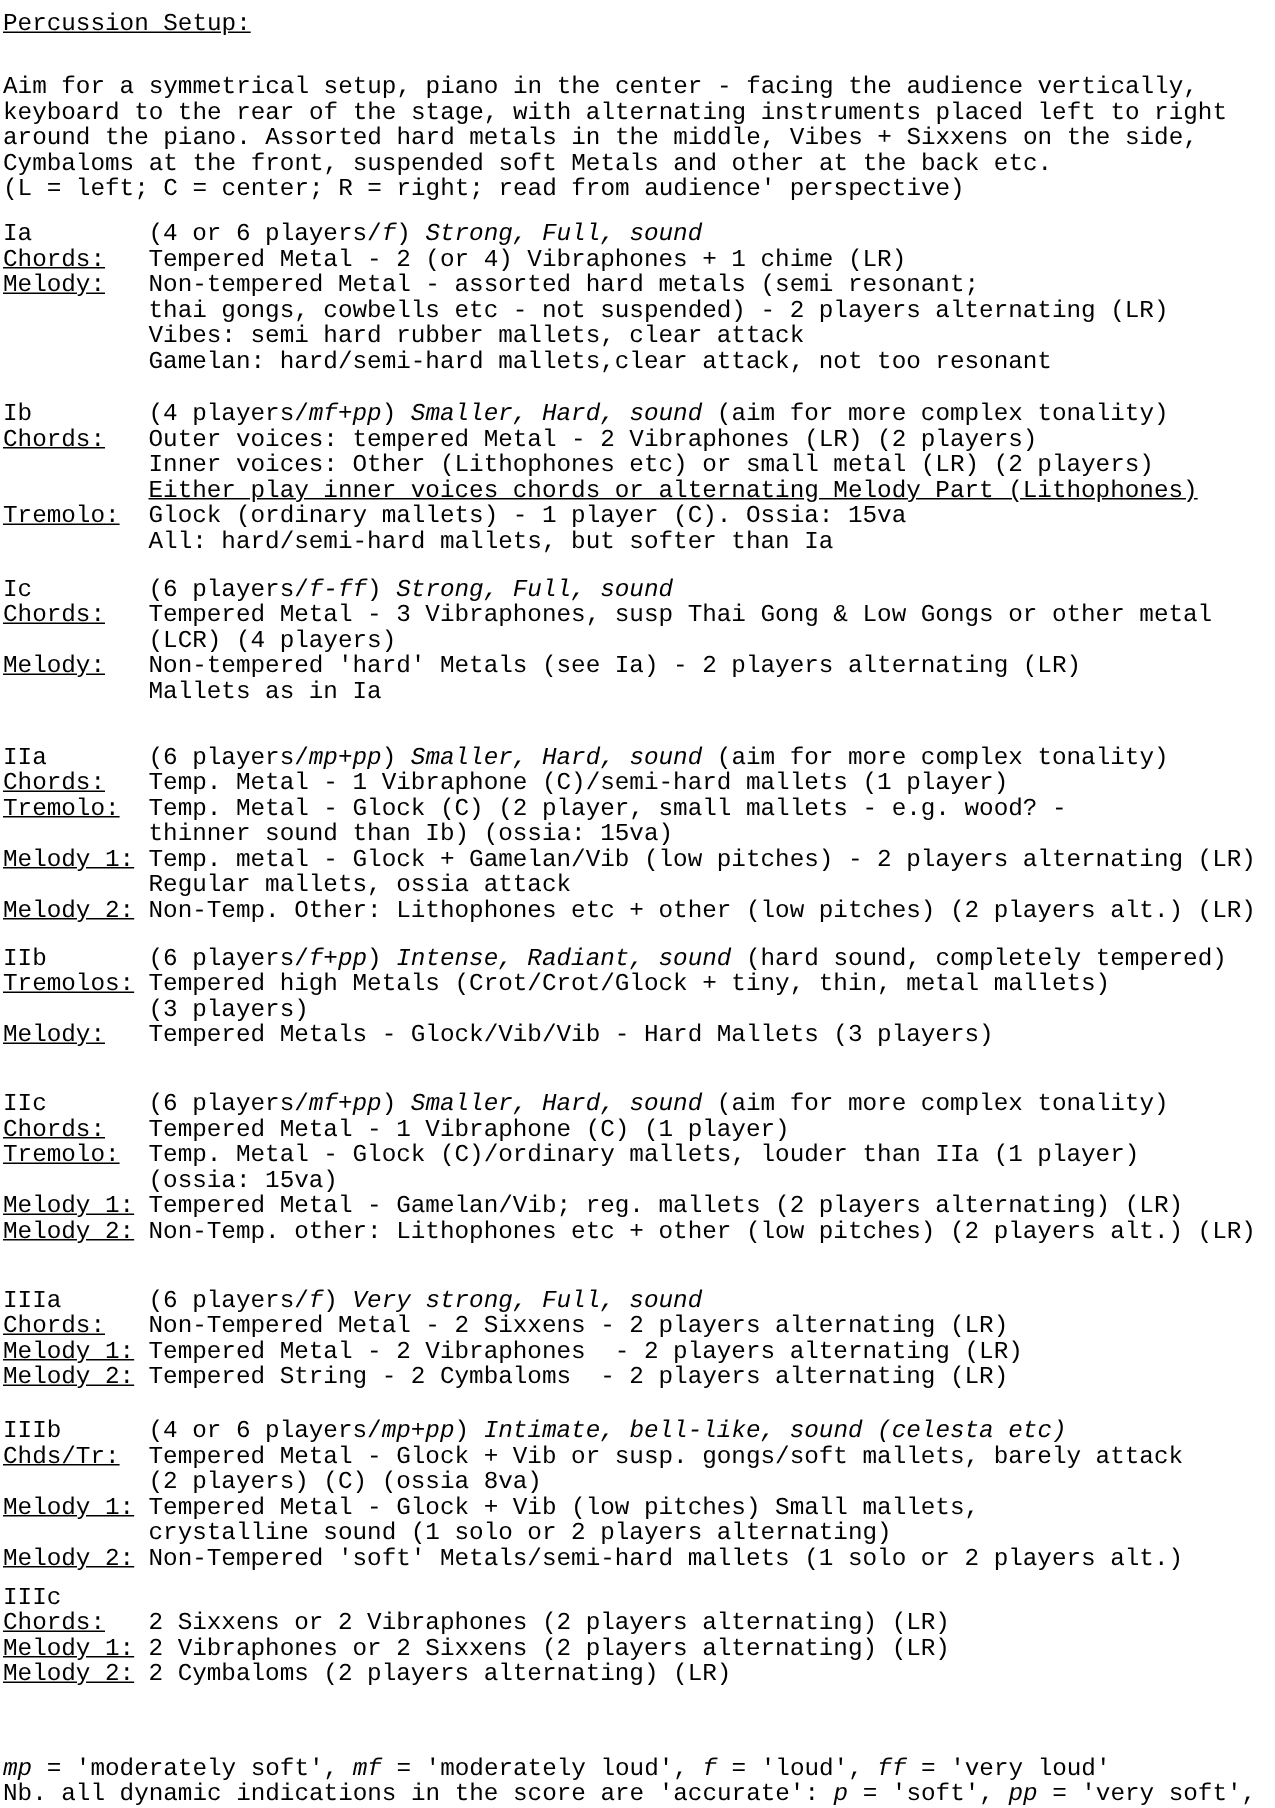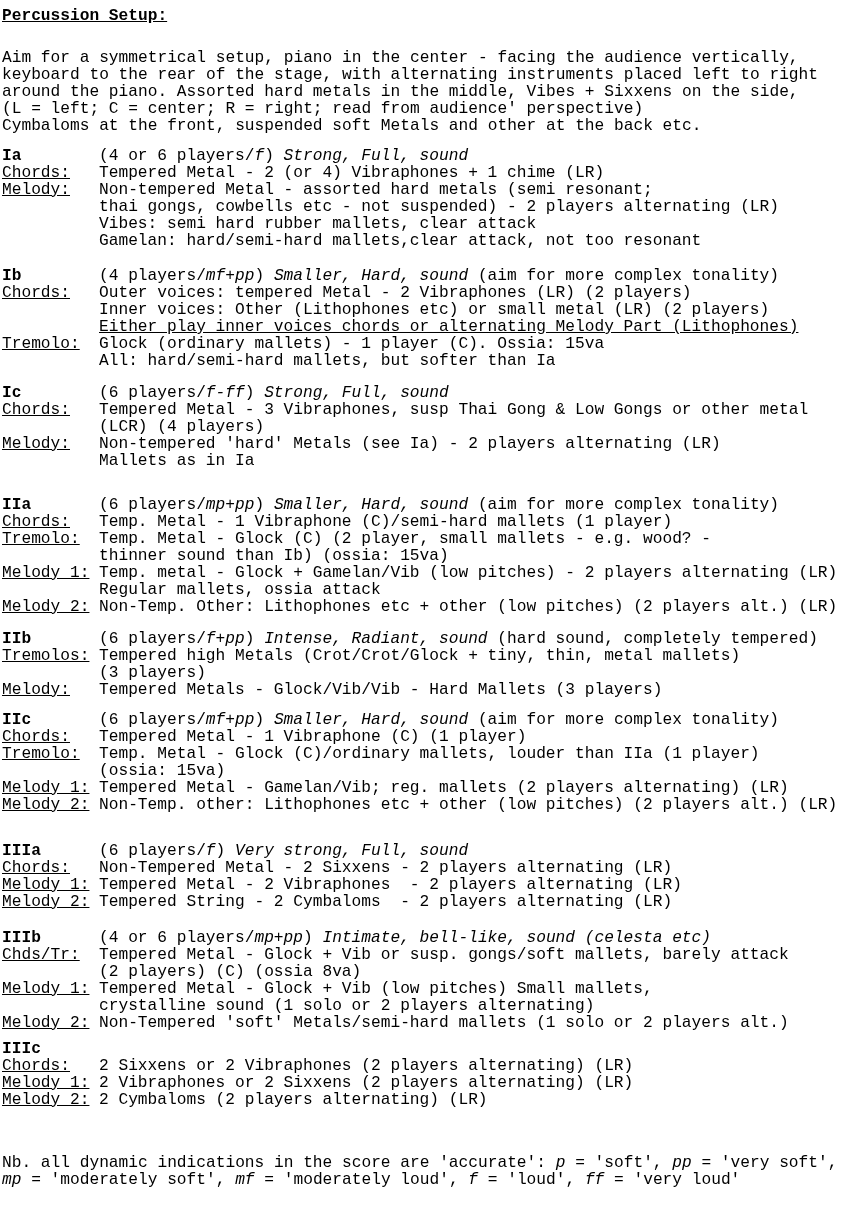--- a/index.html
+++ b/index.html
@@ -9,48 +9,48 @@
     padding: 8px 0 0 2px;
     color: #000000;
     font-family: "Liberation Mono", "DejaVu Sans Mono", monospace;
     font-size: 16.2px;
     line-height: 17px;
     overflow: hidden;
   }
   .line { display: flex; white-space: pre; }
   .lbl { width: 97px; flex: 0 0 97px; white-space: pre; }
   .txt { white-space: pre; }
-  .b { font-weight: bold; }
+  .b { font-weight: normal; }
   .i { font-style: italic; }
   .u { text-decoration: underline; }
   .title { margin: 0 0 25px 0; }
   .para { margin: 0 0 13px 0; }
   .note { margin: 0; }
   .section { margin: 0; }
   .section[data-section="Ia"]   { margin-bottom: 18px; }
   .section[data-section="Ib"]   { margin-bottom: 15px; }
   .section[data-section="Ic"]   { margin-bottom: 27px; }
   .section[data-section="IIa"]  { margin-bottom: 15px; }
-  .section[data-section="IIb"]  { margin-bottom: 13px; }
+  .section[data-section="IIb"]  { margin-bottom: 29px; }
   .section[data-section="IIc"]  { margin-bottom: 29px; }
   .section[data-section="IIIa"] { margin-bottom: 19px; }
   .section[data-section="IIIb"] { margin-bottom: 9px; }
   .section[data-section="IIIc"] { margin-bottom: 46px; }
 </style>
 </head>
 <body>
 
 <div class="title"><span class="b u">Percussion Setup:</span></div>
 
 <div class="para" id="intro">
     <div class="line"><span class="txt">Aim for a symmetrical setup, piano in the center - facing the audience vertically,</span></div>
     <div class="line"><span class="txt">keyboard to the rear of the stage, with alternating instruments placed left to right</span></div>
     <div class="line"><span class="txt">around the piano. Assorted hard metals in the middle, Vibes + Sixxens on the side,</span></div>
+    <div class="line"><span class="txt">Cymbaloms at the front, suspended soft Metals and other at the back etc.</span></div>
     <div class="line"><span class="txt">(L = left; C = center; R = right; read from audience' perspective)</span></div>
-    <div class="line"><span class="txt">Cymbaloms at the front, suspended soft Metals and other at the back etc.</span></div>
   </div>
 
 <div id="sections">
     <div class="section" data-section="Ia">
       <div class="line"><span class="lbl"><span class="b">Ia</span></span><span class="txt"><span>(4 or 6 players/</span><span class="i">f</span><span>) </span><span class="i">Strong, Full, sound</span></span></div>
       <div class="line"><span class="lbl"><span class="u">Chords:</span></span><span class="txt"><span>Tempered Metal - 2 (or 4) Vibraphones + 1 chime (LR)</span></span></div>
       <div class="line"><span class="lbl"><span class="u">Melody:</span></span><span class="txt"><span>Non-tempered Metal - assorted hard metals (semi resonant;</span></span></div>
       <div class="line"><span class="lbl"></span><span class="txt"><span>thai gongs, cowbells etc - not suspended) - 2 players alternating (LR)</span></span></div>
       <div class="line"><span class="lbl"></span><span class="txt"><span>Vibes: semi hard rubber mallets, clear attack</span></span></div>
       <div class="line"><span class="lbl"></span><span class="txt"><span>Gamelan: hard/semi-hard mallets,clear attack, not too resonant</span></span></div>
@@ -110,15 +110,15 @@
     </div>
     <div class="section" data-section="IIIc">
       <div class="line"><span class="lbl"><span class="b">IIIc</span></span></div>
       <div class="line"><span class="lbl"><span class="u">Chords:</span></span><span class="txt"><span>2 Sixxens or 2 Vibraphones (2 players alternating) (LR)</span></span></div>
       <div class="line"><span class="lbl"><span class="u">Melody 1:</span></span><span class="txt"><span>2 Vibraphones or 2 Sixxens (2 players alternating) (LR)</span></span></div>
       <div class="line"><span class="lbl"><span class="u">Melody 2:</span></span><span class="txt"><span>2 Cymbaloms (2 players alternating) (LR)</span></span></div>
     </div>
   </div>
 
 <div class="note" id="note">
+    <div class="line"><span class="txt"><span class="i">mp</span><span> = 'moderately soft', </span><span class="i">mf</span><span> = 'moderately loud', </span><span class="i">f</span><span> = 'loud', </span><span class="i">ff</span><span> = 'very loud'</span></span></div>
     <div class="line"><span class="txt"><span>Nb. all dynamic indications in the score are 'accurate': </span><span class="i">p</span><span> = 'soft', </span><span class="i">pp</span><span> = 'very soft',</span></span></div>
-    <div class="line"><span class="txt"><span class="i">mp</span><span> = 'moderately soft', </span><span class="i">mf</span><span> = 'moderately loud', </span><span class="i">f</span><span> = 'loud', </span><span class="i">ff</span><span> = 'very loud'</span></span></div>
   </div>
 
 </body></html>

